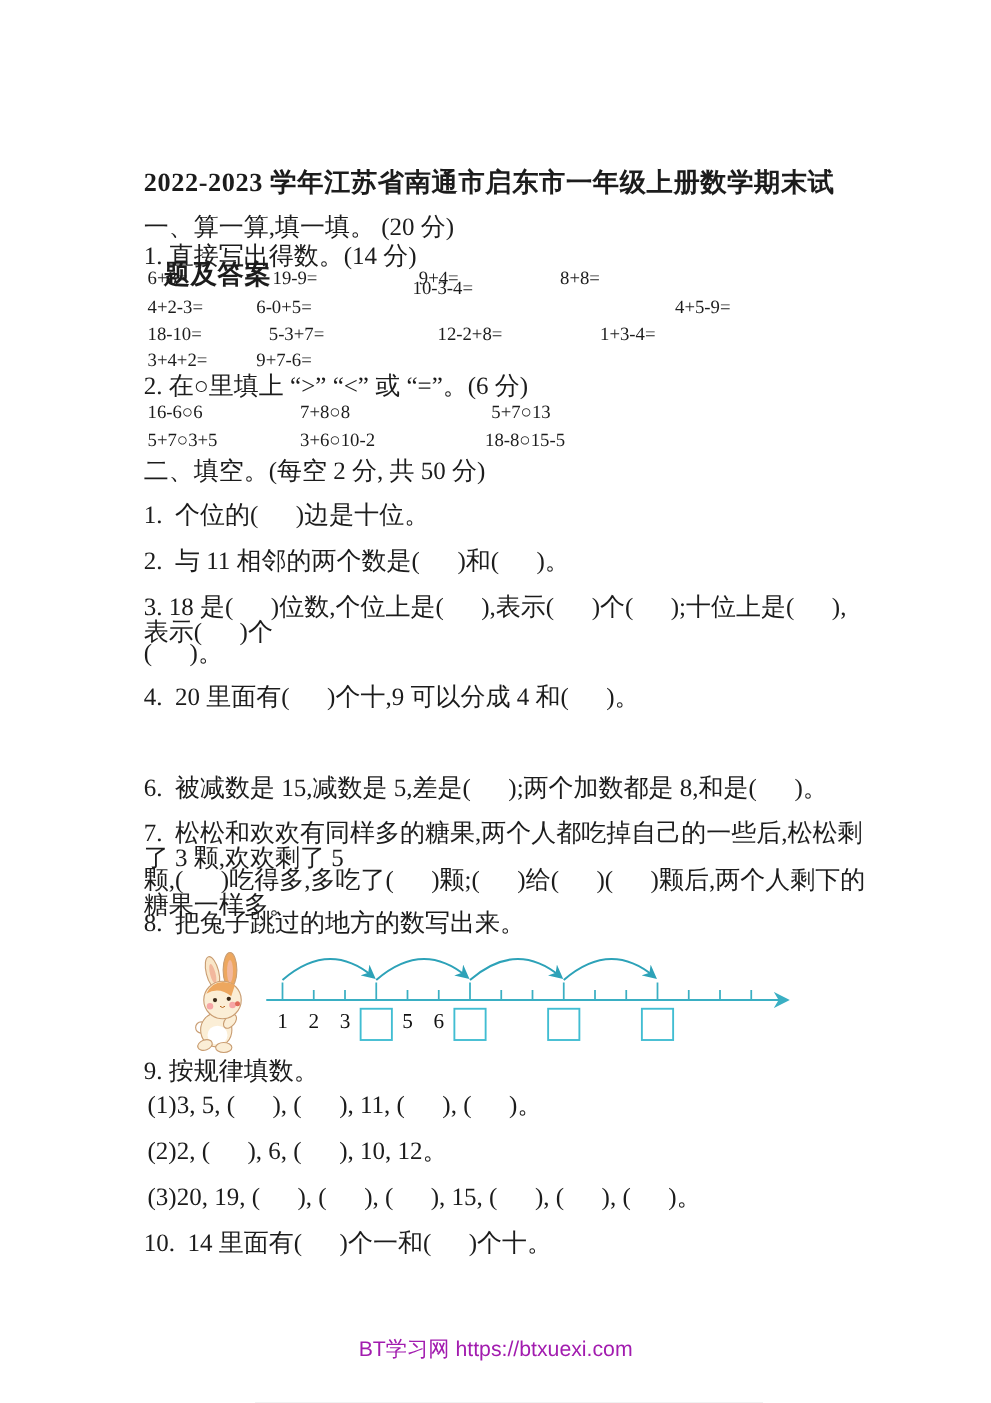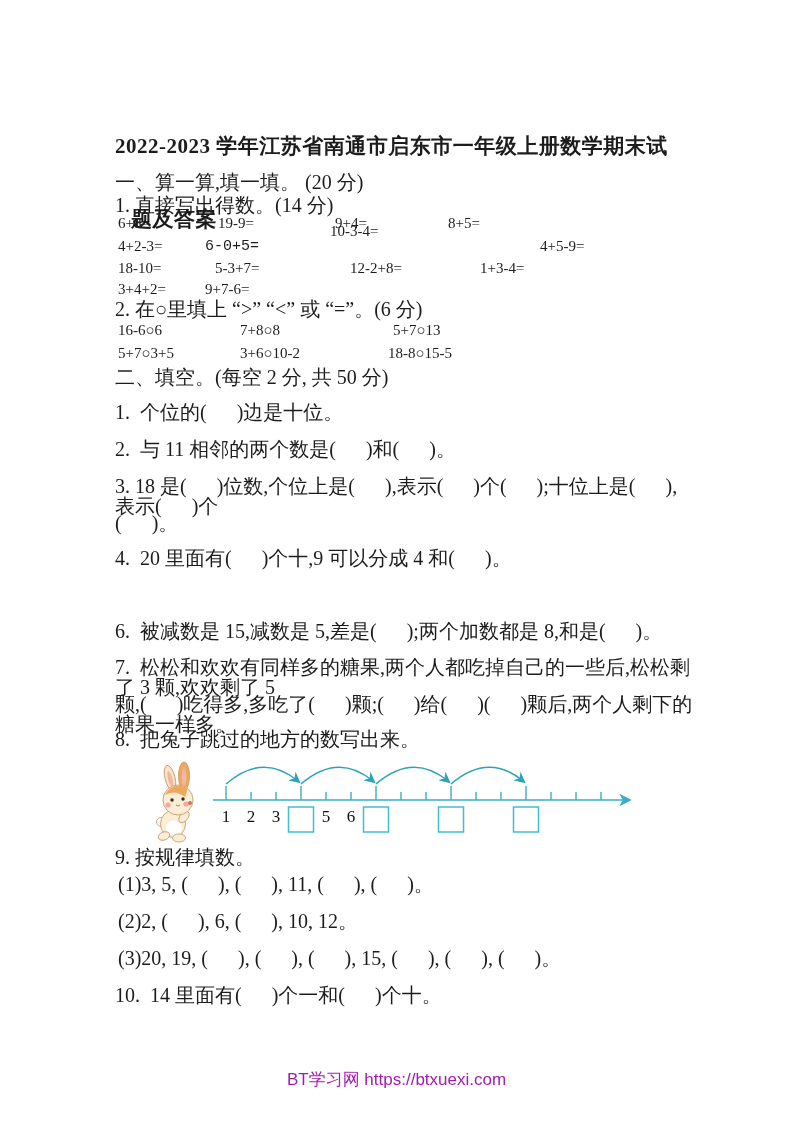--- a/index.html
+++ b/index.html
@@ -34,24 +34,24 @@
     <span class="title-line" style="display:block;">2022-2023 学年江苏省南通市启东市一年级上册数学期末试</span>
     <span class="title-line" style="display:block;margin-left:16px;">题及答案</span>
   </div>
 
   <div class="abs t15" style="left:115px; top:172px;">一、算一算,填一填。 (20 分)</div>
   <div class="abs t15" style="left:115px; top:195px;">1. 直接写出得数。(14 分)</div>
 
   <span class="abs expr" style="left:118px; top:215px;">6+8=</span>
   <span class="abs expr" style="left:218px; top:215px;">19-9=</span>
   <span class="abs expr" style="left:335px; top:215px;">9+4=</span>
-  <span class="abs expr" style="left:448px; top:215px;">8+5=</span>
+  <span class="abs expr" style="left:448px; top:215px;">8+8=</span>
 
   <span class="abs expr" style="left:118px; top:238px;">4+2-3=</span>
-  <span class="abs expr" style="left:205px; top:238px;font-family:Liberation Mono, monospace;">6-0+5=</span>
+  <span class="abs expr" style="left:205px; top:238px;">6-0+5=</span>
   <span class="abs expr" style="left:330px; top:223px;">10-3-4=</span>
   <span class="abs expr" style="left:540px; top:238px;">4+5-9=</span>
 
   <span class="abs expr" style="left:118px; top:260px;">18-10=</span>
   <span class="abs expr" style="left:215px; top:260px;">5-3+7=</span>
   <span class="abs expr" style="left:350px; top:260px;text-align:center;">12-2+8=</span>
   <span class="abs expr" style="left:480px; top:260px;">1+3-4=</span>
 
   <span class="abs expr" style="left:118px; top:281px;">3+4+2=</span>
   <span class="abs expr" style="left:205px; top:281px;">9+7-6=</span>

